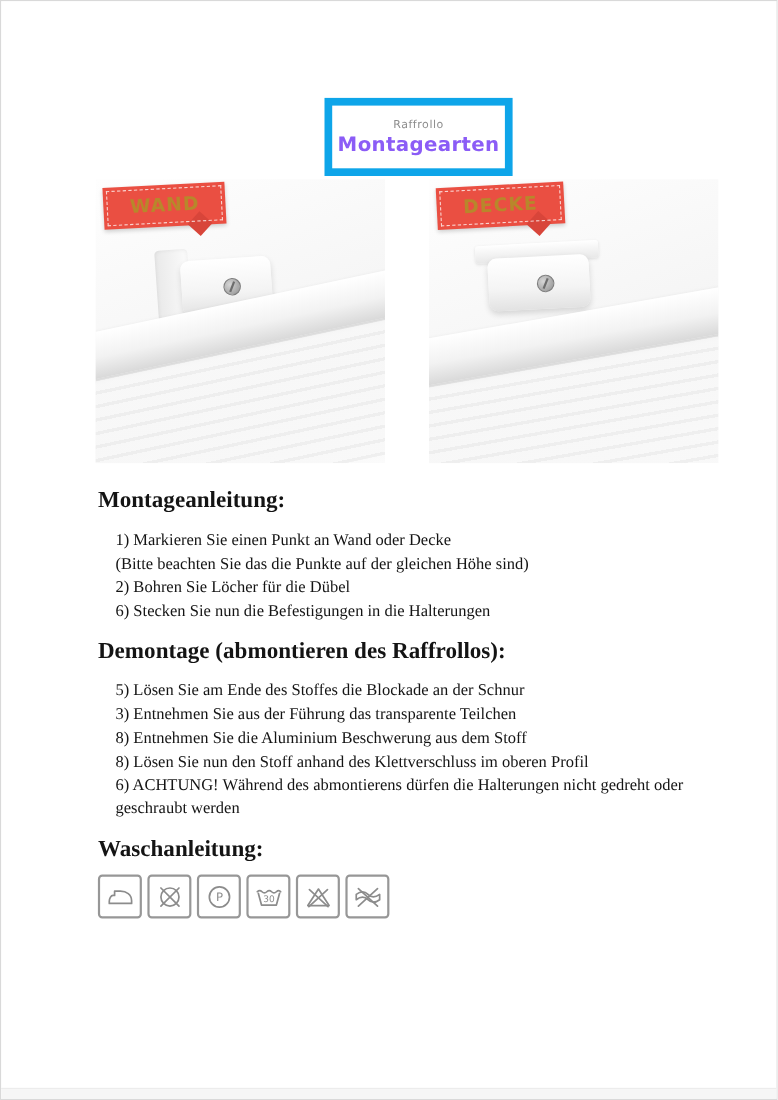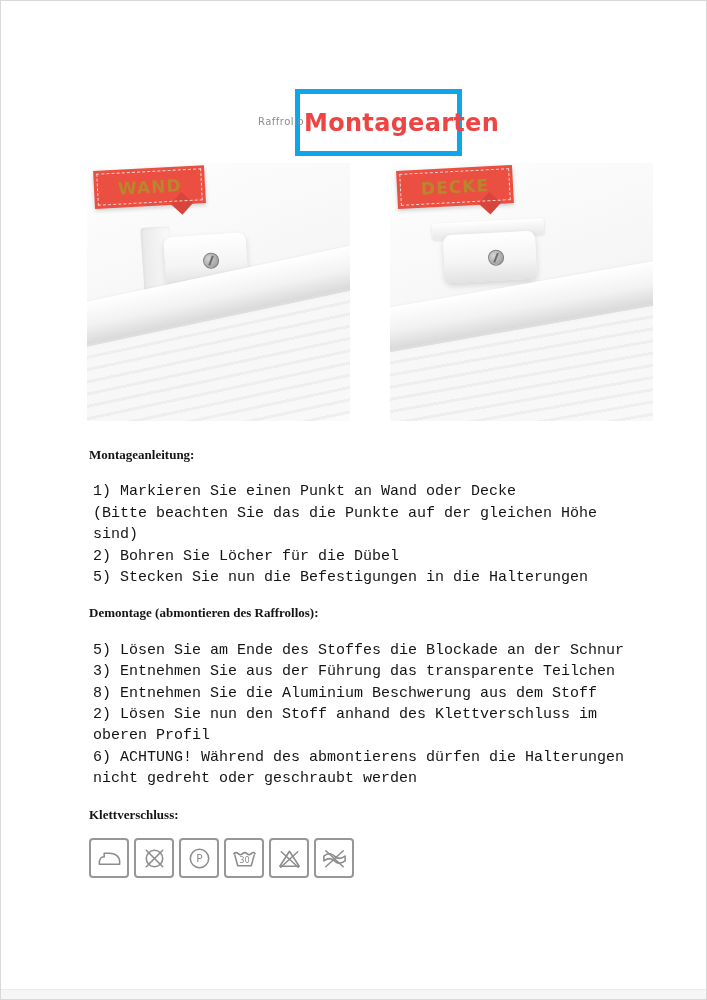--- a/index.html
+++ b/index.html
@@ -4,25 +4,25 @@
 <style>
   html,body{margin:0;padding:0;background:#ffffff;}
   .page{
     position:relative;width:705px;height:998px;margin:0 auto;
     background:#ffffff;border:1px solid #d9d9d9;overflow:hidden;
     font-family:"Liberation Serif",serif;color:#141414;
   }
   
   .logo-box{
     position:absolute;top:88px;left:294px;width:157px;height:57px;
-    border:5px solid #0ea5e9;background:#fff;
-    display:flex;flex-direction:row;align-items:center;justify-content:center;
+    border:7px solid #0ea5e9;background:#fff;
+    display:flex;flex-direction:column;align-items:center;justify-content:center;
   }
   .logo-sub{font-family:"DejaVu Sans",sans-serif;font-size:10px;color:#8d8d8d;letter-spacing:.5px;margin-bottom:2px;}
-  .logo-title{font-family:"DejaVu Sans",sans-serif;font-size:24px;font-weight:bold;color:#ef4444;letter-spacing:.3px;}
+  .logo-title{font-family:"DejaVu Sans",sans-serif;font-size:18px;font-weight:bold;color:#8b5cf6;letter-spacing:.3px;}
   
   .photos{position:absolute;top:162px;left:86px;width:566px;height:258px;display:flex;gap:40px;}
   .photo{flex:1;position:relative;background:linear-gradient(160deg,#fefefe 0%,#f3f3f3 70%,#fbfbfb 100%);overflow:hidden;}
   .blind{position:absolute;left:-35px;width:150%;top:148px;transform:rotate(-12deg);transform-origin:left center;}
   .photo.ceiling .blind{transform:rotate(-10deg);top:152px;}
   .rail{height:42px;background:linear-gradient(180deg,#ffffff 0%,#f2f2f2 55%,#d9d9d9 100%);border-radius:3px;box-shadow:0 2px 5px rgba(0,0,0,.15);}
   .fabric{height:120px;margin-top:2px;opacity:.85;
     background:repeating-linear-gradient(180deg,#f8f8f8 0 9px,#ededed 9px 12px);}
   .wall-arm{position:absolute;left:56px;top:64px;width:30px;height:84px;border-radius:4px;
     background:linear-gradient(90deg,#e9e9e9,#fbfbfb);box-shadow:inset 0 0 4px rgba(0,0,0,.08);transform:rotate(-4deg);}
@@ -38,22 +38,22 @@
   .photo.wall .screw{left:38px;top:18px;}
   .photo.ceiling .screw{left:44px;top:17px;}
   
   .ribbon{position:absolute;top:5px;left:7px;z-index:5;background:#ea4f42;color:#b8872b;
     font-family:"DejaVu Sans",sans-serif;font-weight:bold;font-size:17px;letter-spacing:1px;
     padding:9px 24px;transform:rotate(-3deg);box-shadow:0 2px 4px rgba(0,0,0,.18);}
   .ribbon::before{content:"";position:absolute;inset:3px;border:1.5px dashed rgba(255,255,255,.75);pointer-events:none;}
   .ribbon::after{content:"";position:absolute;right:16px;bottom:-7px;width:16px;height:16px;background:#d8453a;transform:rotate(45deg);z-index:-1;}
   
   .content{position:absolute;left:88px;top:443px;width:548px;font-size:15px;line-height:21.4px;}
-  .heading{font-size:13px;font-weight:bold;margin:0 0 16px 0;}
-  .sect{margin:0 0 14px 4px;font-family:Liberation Mono, monospace;}
+  .heading{font-size:21px;font-weight:bold;margin:0 0 16px 0;}
+  .sect{margin:0 0 14px 16px;}
   .lines div{white-space:normal;}
   
   .symrow{display:flex;gap:5px;margin-top:13px;}
   .symbox{width:40px;height:40px;border:2px solid #979797;border-radius:4px;background:#fff;
     display:flex;align-items:center;justify-content:center;box-sizing:border-box;}
   .symbox svg{width:29px;height:29px;}
   .symbox svg *{stroke:#8c8c8c;stroke-width:1.6;fill:none;stroke-linecap:round;stroke-linejoin:round;}
   .symbox svg text{stroke:none;fill:#8c8c8c;font-family:"DejaVu Sans",sans-serif;}
   .bottom-strip{position:absolute;left:0;right:0;bottom:0;height:9px;background:#f6f6f6;border-top:1px solid #ececec;}
 </style>
@@ -99,33 +99,33 @@
 
   </div>
 
   <div class="content">
 
     <div class="heading">Montageanleitung:</div>
     <div class="lines sect">
       <div>1) Markieren Sie einen Punkt an Wand oder Decke</div>
       <div>(Bitte beachten Sie das die Punkte auf der gleichen Höhe sind)</div>
       <div>2) Bohren Sie Löcher für die Dübel</div>
-      <div>5) Stecken Sie nun die Befestigungen in die Halterungen</div>
+      <div>6) Stecken Sie nun die Befestigungen in die Halterungen</div>
     </div>
 
     <div class="heading">Demontage (abmontieren des Raffrollos):</div>
     <div class="lines sect">
       <div>5) Lösen Sie am Ende des Stoffes die Blockade an der Schnur</div>
       <div>3) Entnehmen Sie aus der Führung das transparente Teilchen</div>
       <div>8) Entnehmen Sie die Aluminium Beschwerung aus dem Stoff</div>
-      <div>2) Lösen Sie nun den Stoff anhand des Klettverschluss im oberen Profil</div>
+      <div>8) Lösen Sie nun den Stoff anhand des Klettverschluss im oberen Profil</div>
       <div>6) ACHTUNG! Während des abmontierens dürfen die Halterungen nicht gedreht oder geschraubt werden</div>
     </div>
 
-    <div class="heading" style="margin-bottom:0;">Klettverschluss:</div>
+    <div class="heading" style="margin-bottom:0;">Waschanleitung:</div>
 
     <div class="symrow">
 
       <div class="symbox">
         <svg viewBox="0 0 30 30">
           <path d="M4.5 21 H25.5 V18.5 C25.5 12.5 20.5 9.5 15 9.5 H9.5 V13.5 H8 C6 13.5 4.5 16.5 4.5 19 Z"></path>
         </svg>
       </div>
 
       <div class="symbox">

